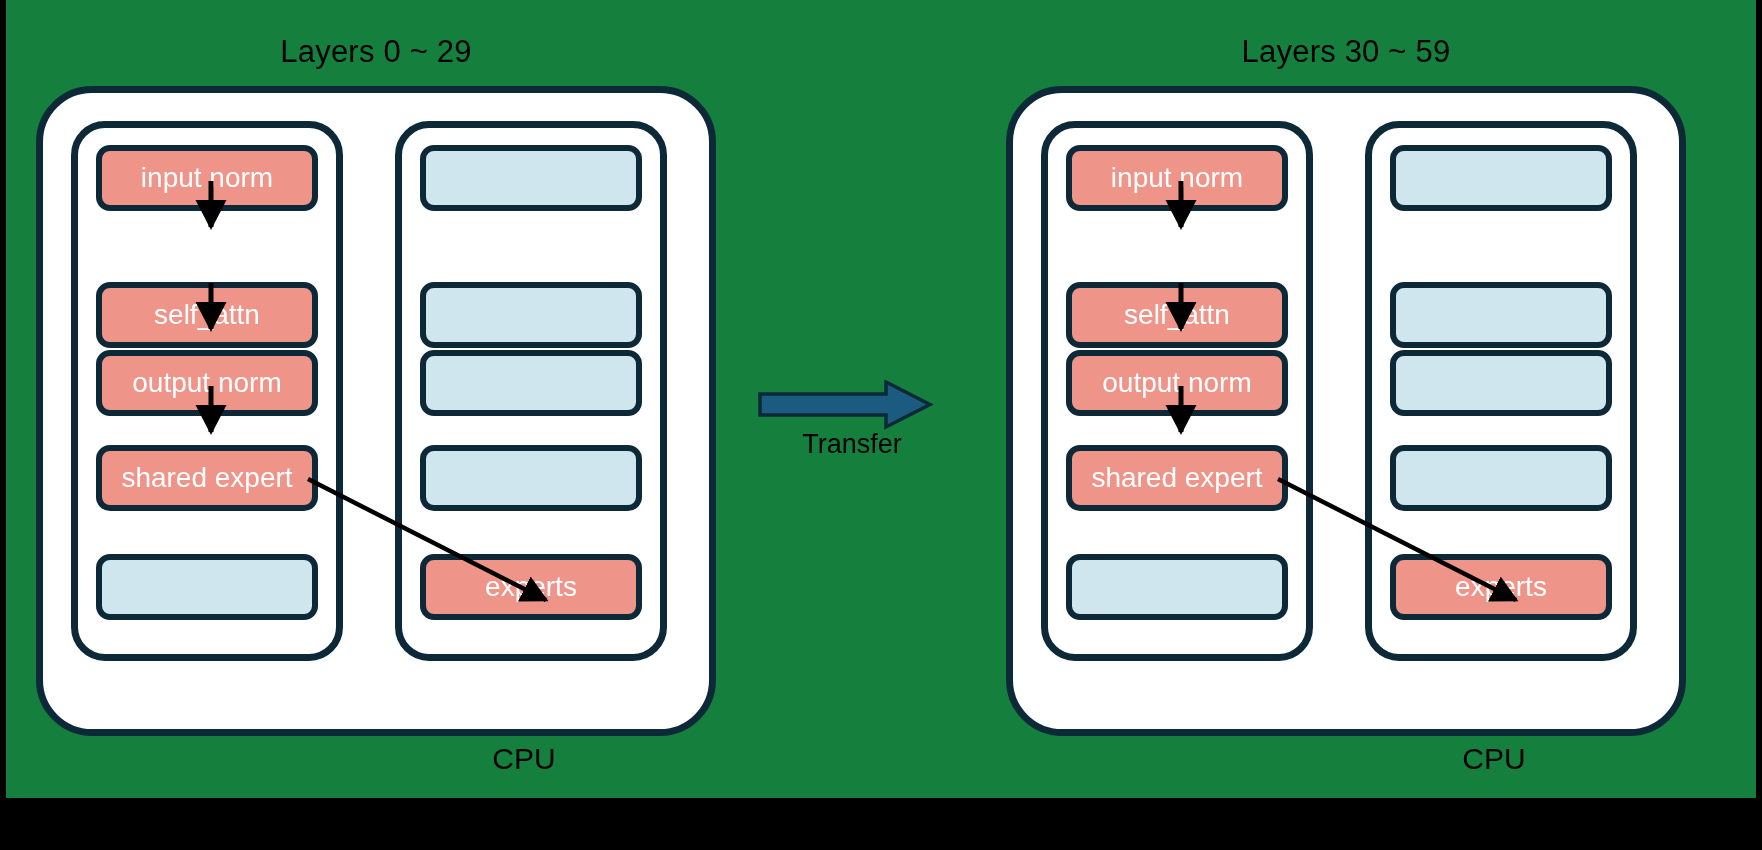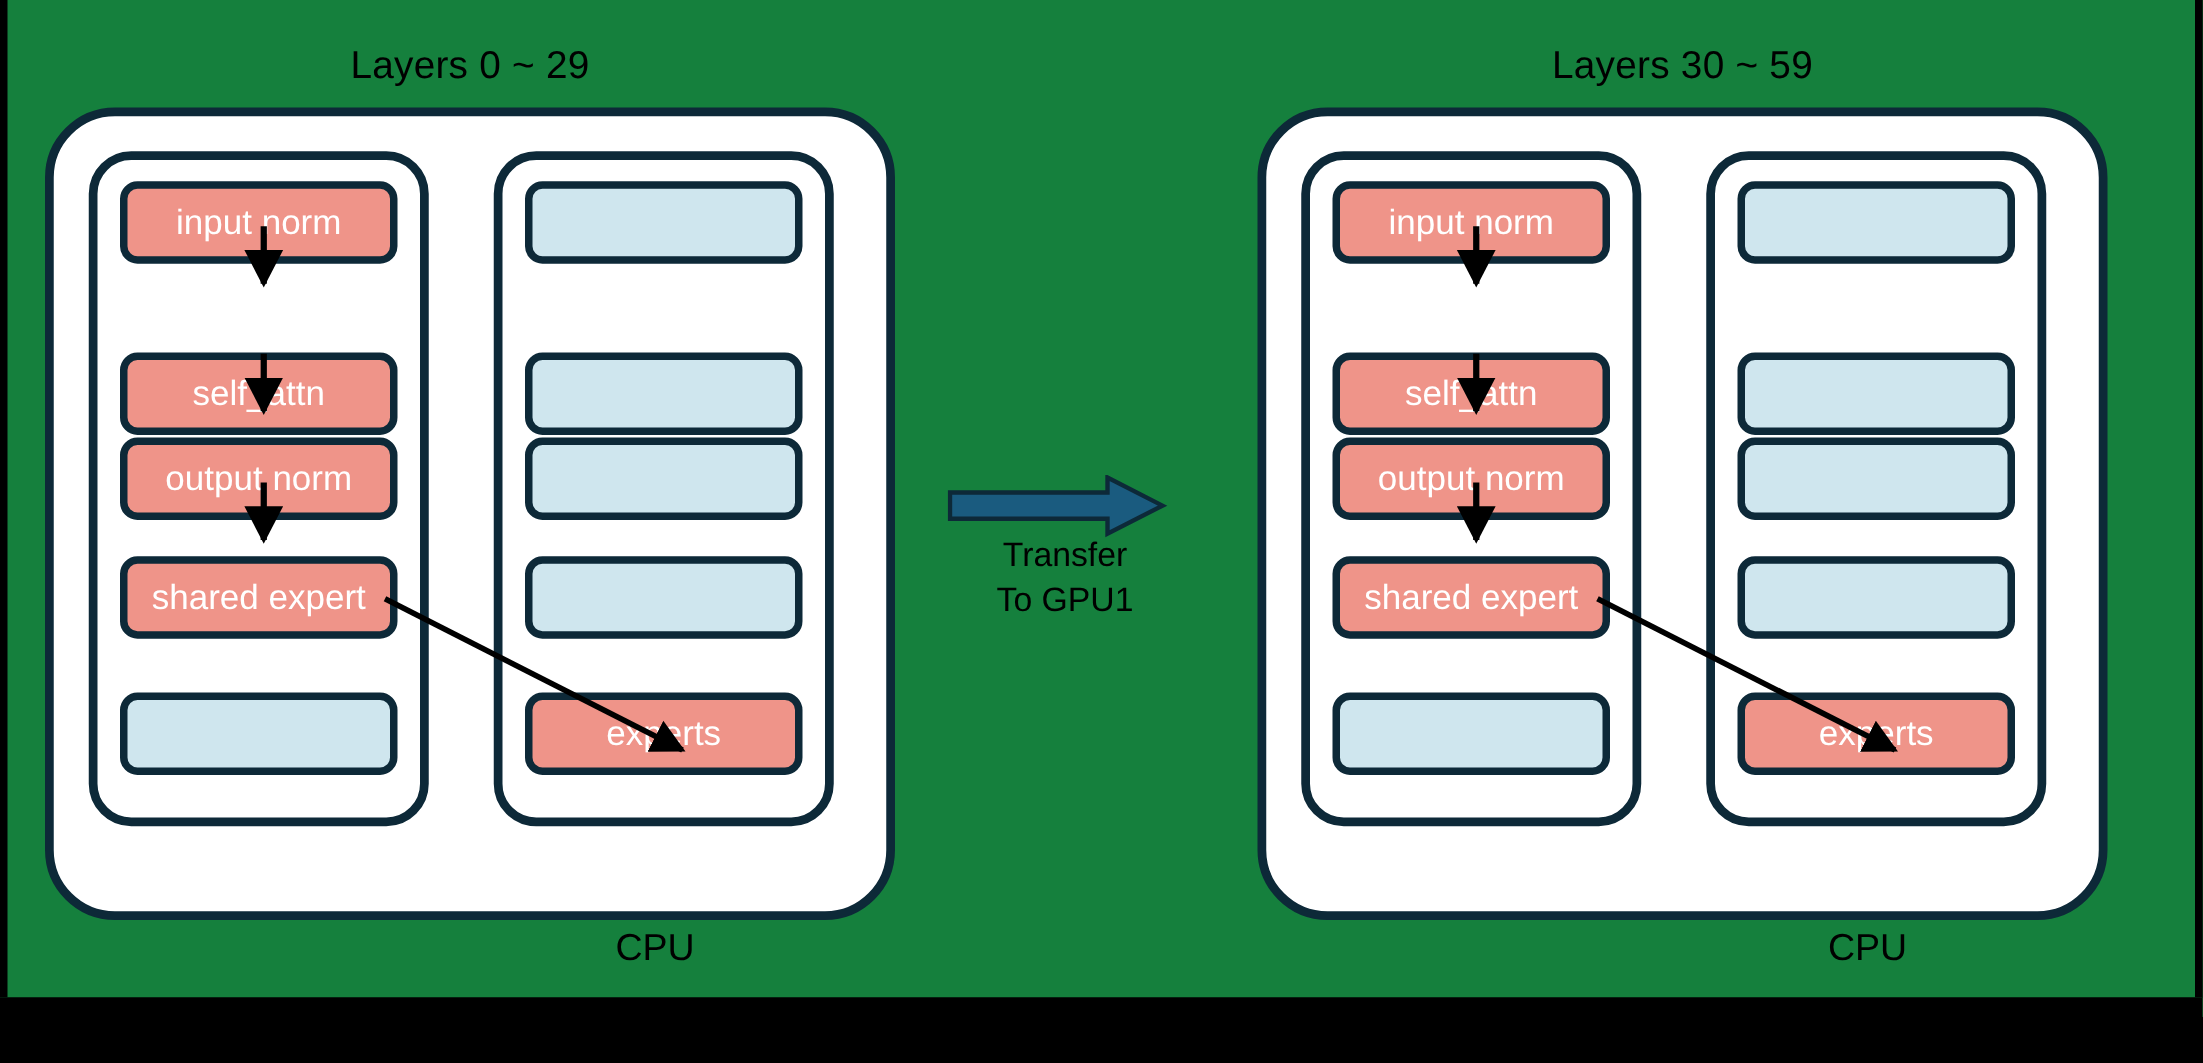--- a/index.html
+++ b/index.html
@@ -182,21 +182,20 @@
 
     <div class="device-label cpu">CPU</div>
   </div>
 
   <div class="transfer">
     <svg width="180" height="60" viewBox="0 0 180 60">
       <path d="M2,14 L128,14 L128,2 L172,24.5 L128,47 L128,35 L2,35 Z" fill="#1a5b7f" stroke="#0d2938" stroke-width="3.5" stroke-linejoin="miter"></path>
     </svg>
     <div class="transfer-label">
       <div>Transfer</div>
-      <div>To GPU1</div>
     </div>
   </div>
 
   <div class="group" style="left:1000px">
 
     <div class="group-title">Layers 30 ~ 59</div>
 
     <div class="outer-shell">
 
       <div class="column gpu">

